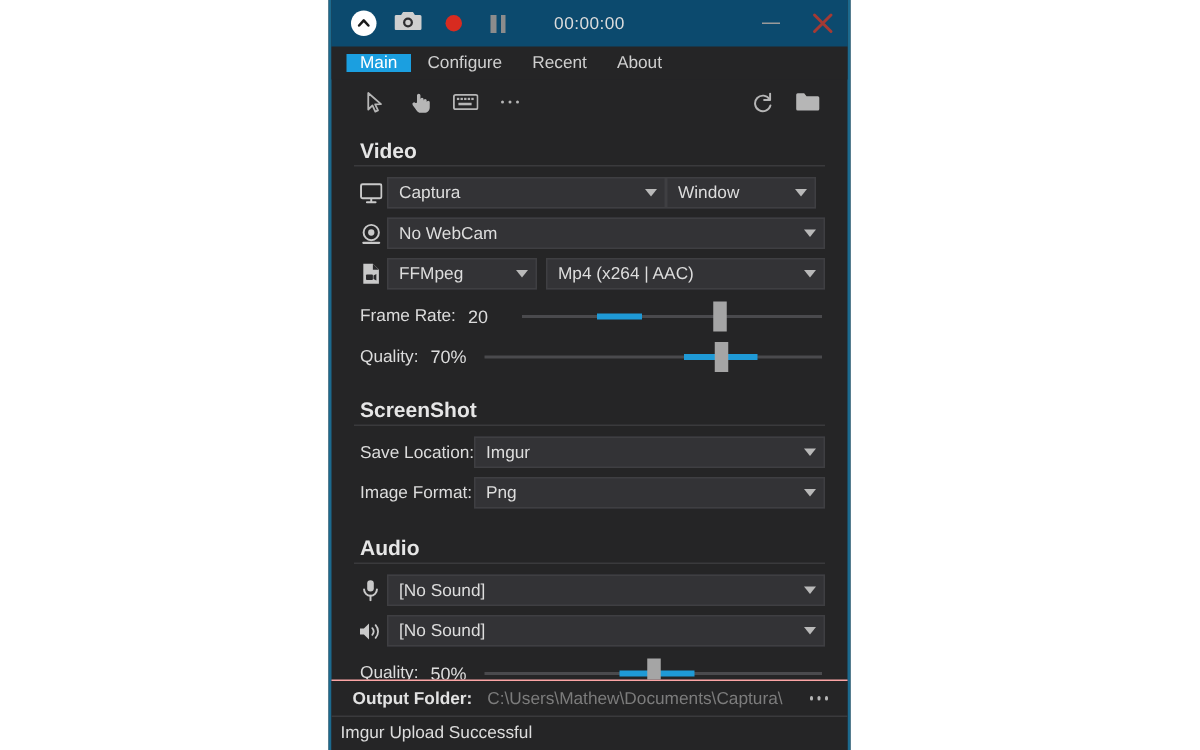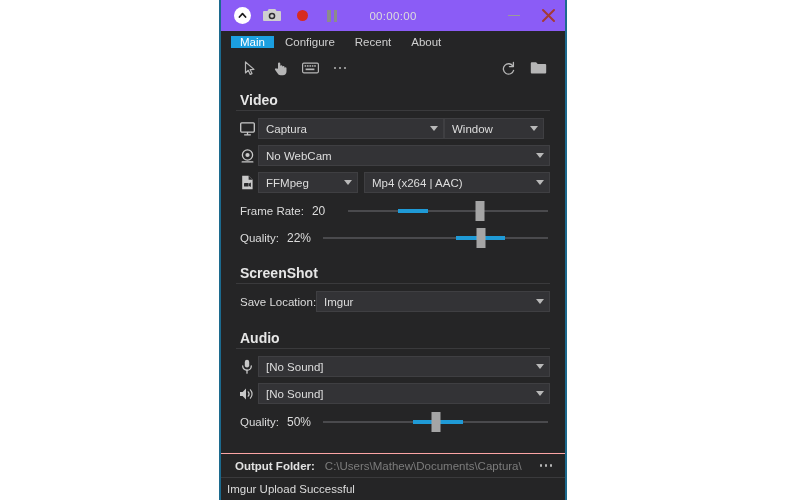--- a/index.html
+++ b/index.html
@@ -32,21 +32,21 @@
     box-sizing: border-box;
     display: flex;
     flex-direction: column;
     color: #d8d8d8;
     font-size: 11.5px;
   }
 
   
   .titlebar {
     height: 31px;
-    background: #8b5cf6;
+    background: #0c4a6e;
     display: flex;
     align-items: center;
     flex: 0 0 auto;
     position: relative;
   }
   .tb-icons {
     display: flex;
     align-items: center;
     padding-left: 8px;
     gap: 4px;
@@ -510,38 +510,45 @@
         <span class="sl-value">20</span>
         <div class="slider">
           <div class="sl-track"></div>
           <div class="sl-fill" style="left:25%; width:15%;"></div>
           <div class="sl-thumb" style="left:66%;"></div>
         </div>
       </div>
 
       <div class="slider-row">
         <span class="sl-label">Quality:</span>
-        <span class="sl-value">22%</span>
+        <span class="sl-value">70%</span>
         <div class="slider">
           <div class="sl-track"></div>
           <div class="sl-fill" style="left:59%; width:22%;"></div>
           <div class="sl-thumb" style="left:70%;"></div>
         </div>
       </div>
 
       <div class="section-title tight">ScreenShot</div>
 
       <div class="row">
         <span class="lbl w2">Save Location:</span>
         <div class="combo grow">
           <span class="cval">Imgur</span>
           <span class="caret"></span>
         </div>
       </div>
 
+      <div class="row">
+        <span class="lbl w2">Image Format:</span>
+        <div class="combo grow">
+          <span class="cval">Png</span>
+          <span class="caret"></span>
+        </div>
+      </div>
 
       <div class="section-title tight">Audio</div>
 
       <div class="row">
         <div class="row-icon">
           <svg width="12" height="15" viewBox="0 0 12 15">
             <rect x="3.8" y="0.8" width="4.4" height="7.6" rx="2.2" fill="#c9c9c9"></rect>
             <path d="M1.7 6.9 a4.3 4.3 0 0 0 8.6 0" fill="none" stroke="#c9c9c9" stroke-width="1.3" stroke-linecap="round"></path>
             <path d="M6 11.2 v3" stroke="#c9c9c9" stroke-width="1.3" stroke-linecap="round"></path>
           </svg>

